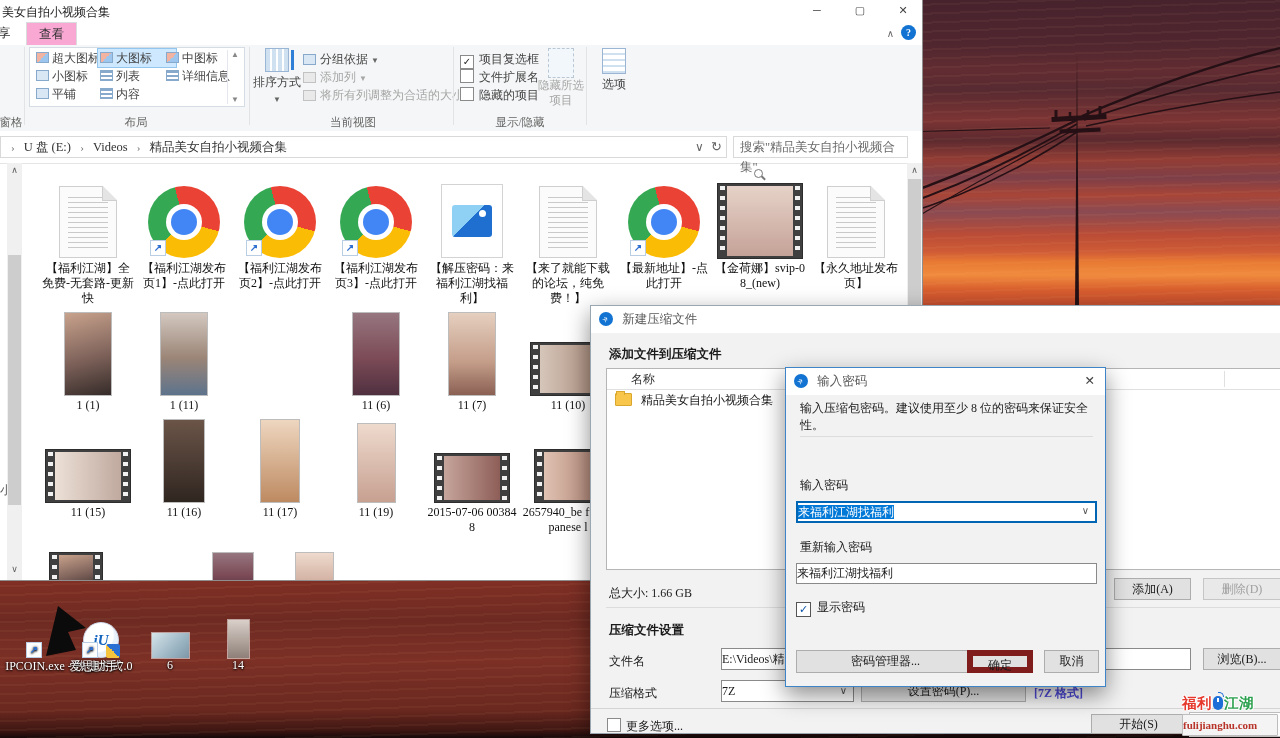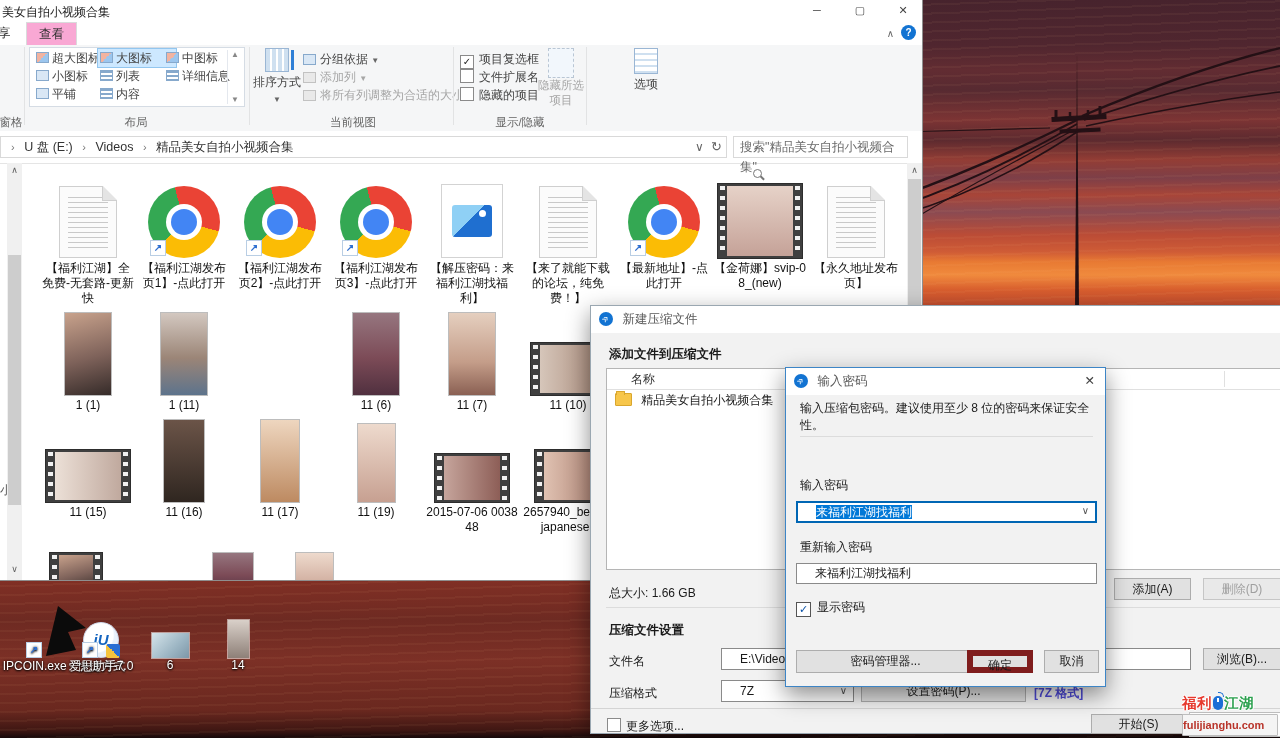--- a/index.html
+++ b/index.html
@@ -1,17 +1,17 @@
 <!DOCTYPE html>
 <html><head>
 <meta charset="utf-8">
 <style>
   html,body{margin:0;padding:0;background:#000;}
   #screen{position:relative;width:1280px;height:738px;overflow:hidden;
-    font-family:Liberation Sans, sans-serif;font-size:12px;color:#1a1a1a;
+    font-family:Liberation Serif, serif;font-size:12px;color:#1a1a1a;
     background:linear-gradient(180deg,
       #47232d 0px,#50262f 45px,#622c32 70px,#572a31 90px,
       #7c3434 120px,#5c2a2f 140px,#933d35 160px,#7d3f48 178px,
       #a84538 195px,#8a4a52 212px,#bb4c36 235px,#cf5c36 252px,
       #e87a33 262px,#f08a3d 275px,#d85e2e 290px,#c04a30 310px,
       #a93e2c 420px,#8a3226 560px,#6e2a22 620px,#7c3026 660px,
       #6a281f 710px,#401713 730px,#16090a 738px);}
   
   #screen::before{content:"";position:absolute;inset:0;pointer-events:none;
     background:repeating-linear-gradient(178deg,rgba(255,200,140,.05) 0 2px,transparent 2px 9px);}
@@ -103,21 +103,21 @@
   .t12{background:linear-gradient(90deg,#e0c2b2,#b58c7d);}
   .t13{background:linear-gradient(180deg,#e6d2c8,#c5a298);}
   
   .dlg{position:absolute;background:#f2f2f2;border:1px solid #9aa7b1;box-shadow:0 8px 22px rgba(0,0,0,.45);box-sizing:border-box;}
   .dlg-title{position:relative;height:27px;background:#fff;line-height:27px;padding-left:8px;color:#5a5a5a;font-size:12.5px;}
   .bz{display:inline-block;width:14px;height:14px;border-radius:50%;background:#1273d2;vertical-align:-3px;margin-right:6px;position:relative;}
   .bz::after{content:"»";position:absolute;left:3px;top:-7px;color:#fff;font-size:11px;transform:rotate(-45deg);}
   .btn{display:inline-block;background:#e1e1e1;border:1px solid #adadad;text-align:center;color:#1a1a1a;box-sizing:border-box;}
   .btn.disabled{color:#9f9f9f;background:#e9e9e9;border-color:#c6c6c6;}
   .btn.primary{border:6px solid #7f1d1d;}
-  .field{background:#fff;border:1px solid #8a8a8a;box-sizing:border-box;padding:0 18px;line-height:20px;white-space:nowrap;overflow:hidden;}
+  .field{background:#fff;border:1px solid #8a8a8a;box-sizing:border-box;padding:0 0;line-height:20px;white-space:nowrap;overflow:hidden;}
   .sel-hl{background:#0078d7;color:#fff;}
   .hr{position:absolute;height:1px;background:#dcdcdc;}
   .folder{display:inline-block;width:15px;height:11px;background:#f7c64a;border:1px solid #d9a62e;border-radius:1px;position:relative;vertical-align:-2px;margin-right:6px;}
   .folder::before{content:"";position:absolute;left:0;top:-3px;width:7px;height:3px;background:#f7c64a;border:1px solid #d9a62e;border-bottom:none;border-radius:1px 1px 0 0;}
   .hint{color:#4d49d6;font-weight:bold;}
   
   .dico{position:absolute;text-align:center;color:#fff;font-size:12px;text-shadow:0 1px 2px rgba(0,0,0,.95),0 0 3px rgba(0,0,0,.8);}
   .dico .ib{height:58px;display:flex;align-items:flex-end;justify-content:center;position:relative;}
   .aiplay{width:34px;height:34px;border-radius:50%;background:radial-gradient(circle at 35% 35%,#ffffff 0 55%,#e8f0fa 60%);
     border:1px solid #cfd8ea;position:relative;color:#1565c0;font-weight:bold;font-style:italic;font-size:15px;line-height:34px;text-align:center;text-shadow:none;}
@@ -214,21 +214,21 @@
       <div class="cbline" style="top:6px"><span class="cbx">✓</span><span>项目复选框</span></div>
       <div class="cbline" style="top:24px"><span class="cbx"></span><span>文件扩展名</span></div>
       <div class="cbline" style="top:42px"><span class="cbx"></span><span>隐藏的项目</span></div>
       <div class="bigbtn gray" style="left:538px;top:3px;width:46px;font-size:11.5px">
         <span class="pageicon"></span>
         <span>隐藏所选项目</span>
       </div>
       <div class="glabel" style="left:456px;width:128px">显示/隐藏</div>
       <div class="gsep" style="left:586px;top:2px;height:78px"></div>
 
-      <div class="bigbtn" style="left:624px;top:3px;width:44px">
+      <div class="bigbtn" style="left:592px;top:3px;width:44px">
         <span class="opticon"></span>
         <span>选项</span>
       </div>
     </div>
 
     <div id="addrrow">
       <div class="addrbox" style="left:0;width:727px;padding-left:4px">
         <span class="crumbsep">›</span>
         <span>U 盘 (E:)</span>
         <span class="crumbsep">›</span>

